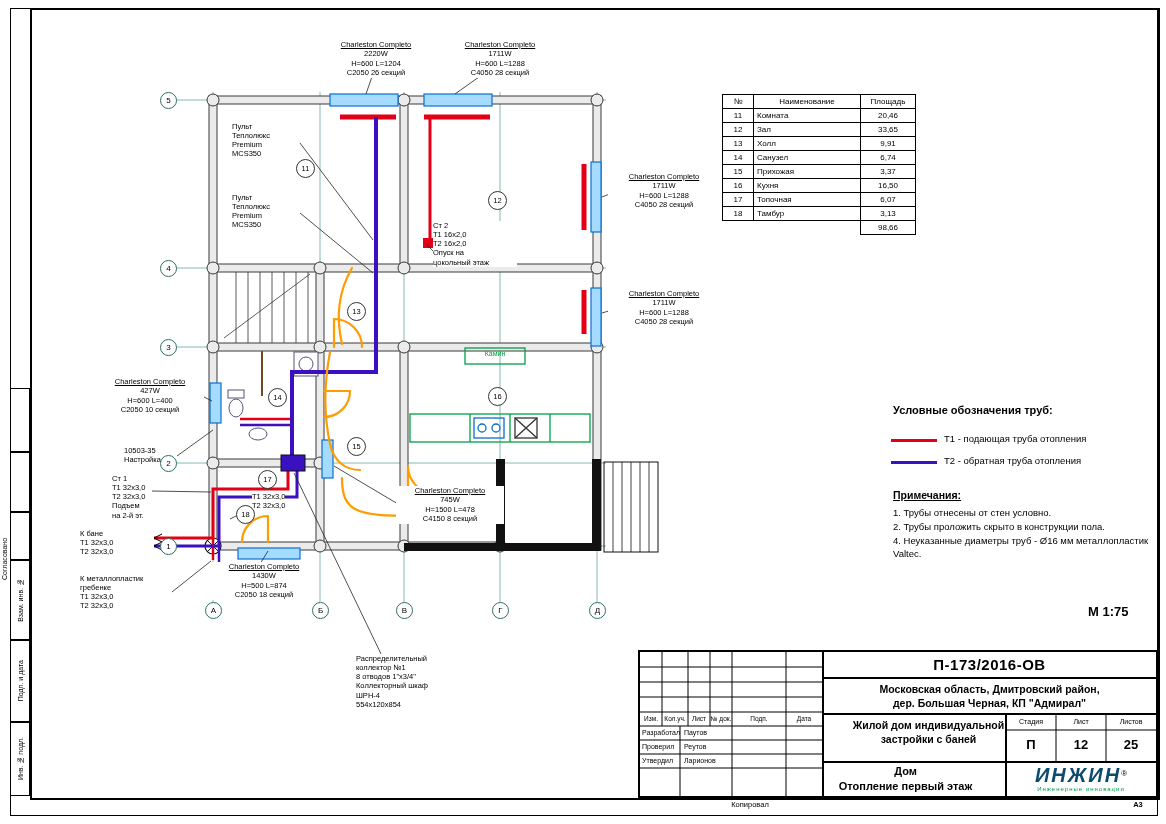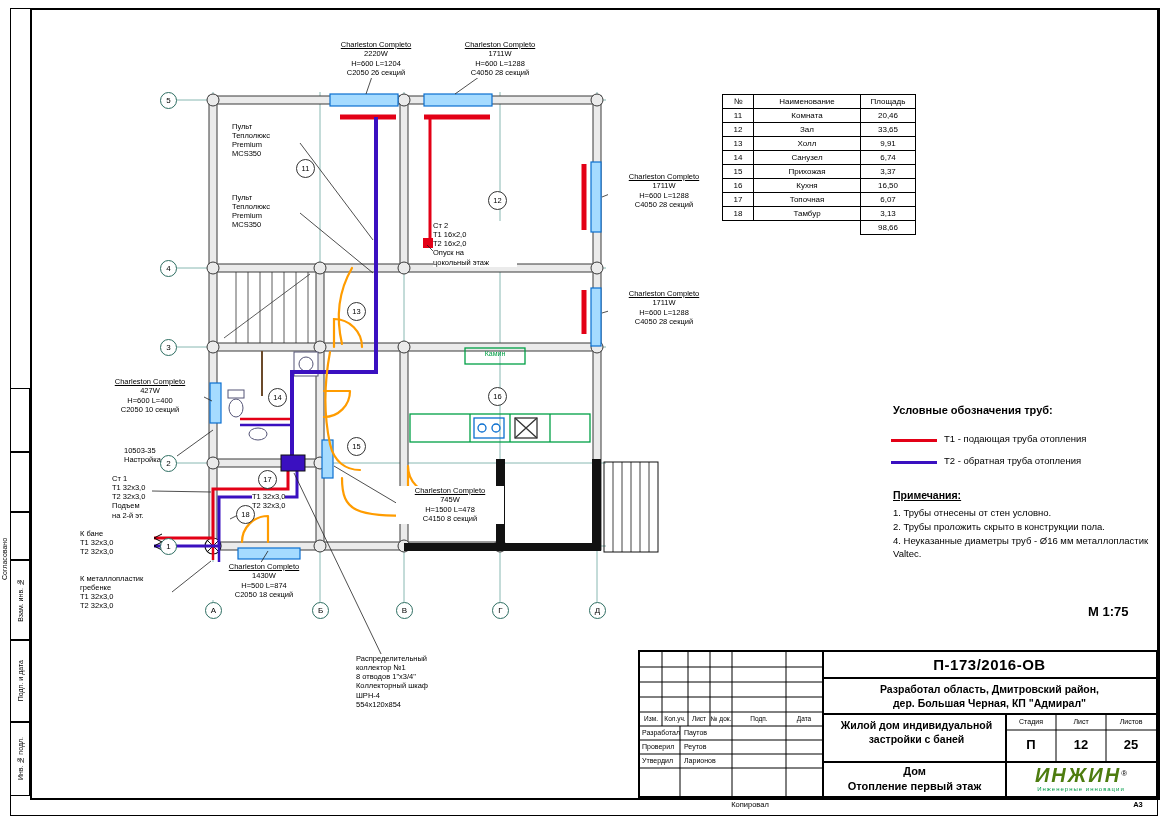--- a/index.html
+++ b/index.html
@@ -13,21 +13,21 @@
   .rad{position:absolute;font-size:7.5px;line-height:1.25;text-align:center;background:#fff;z-index:3;}
   .rad .u{text-decoration:underline;}
   .pre{white-space:pre-line;}
   .axc{position:absolute;width:15px;height:15px;border:1px solid #2e6e62;border-radius:50%;
        background:#fff;font-size:8px;line-height:15px;text-align:center;z-index:4;}
   .rmc{position:absolute;width:17px;height:17px;border:1px solid #333;border-radius:50%;
        background:#fff;font-size:7.5px;line-height:17px;text-align:center;z-index:4;}
   table.rooms{position:absolute;left:722px;top:94px;border-collapse:collapse;z-index:3;}
   table.rooms th,table.rooms td{border:1px solid #000;font-size:8px;font-weight:normal;
        padding:0 3px;height:13px;text-align:center;}
-  table.rooms td.nm{text-align:center;}
+  table.rooms td.nm{text-align:left;}
   table.rooms td.nb{border:none;}
   .legend-title{position:absolute;font-size:11px;font-weight:bold;z-index:3;}
   .legend-swatch{position:absolute;height:3px;width:46px;z-index:3;}
   .legend-label{position:absolute;font-size:9.5px;z-index:3;}
   .notes{position:absolute;left:893px;top:489px;width:256px;font-size:9.5px;line-height:1.3;z-index:3;}
   .notes .t{font-weight:bold;text-decoration:underline;font-size:10.5px;margin-bottom:4px;}
   .notes .n{margin-bottom:2px;}
   .scale{position:absolute;left:1088px;top:604px;font-size:13px;font-weight:bold;z-index:3;}
   .kamin{position:absolute;left:466px;top:350px;width:58px;text-align:center;color:#00a045;
          font-size:7px;z-index:4;}
@@ -36,21 +36,21 @@
       box-sizing:border-box;z-index:5;background:#fff;padding-left:36px;}
   .tb .cell{position:absolute;overflow:hidden;}
   .tb .doc{font-size:15px;font-weight:bold;letter-spacing:.5px;text-align:center;}
   .tb .addr{font-size:10.5px;font-weight:bold;text-align:center;line-height:1.35;}
   .tb .obj{font-size:10.5px;font-weight:bold;text-align:center;line-height:1.35;}
   .tb .shn{font-size:11px;font-weight:bold;text-align:center;line-height:1.35;}
   .tb .sh{font-size:7px;text-align:center;}
   .tb .sv{font-size:13px;font-weight:bold;text-align:center;}
   .tb .hc{font-size:6.5px;text-align:center;line-height:14px;}
   .tb .role{font-size:7px;line-height:14px;padding-left:2px;}
-  .logo-big{font-size:20px;font-weight:800;font-style:italic;color:#4d7c0f;letter-spacing:2px;line-height:22px;}
+  .logo-big{font-size:20px;font-weight:800;font-style:italic;color:#0c4a6e;letter-spacing:2px;line-height:22px;}
   .logo-reg{font-size:8px;color:#000;vertical-align:super;font-style:normal;}
   .logo-sub{font-size:6px;color:#009b48;letter-spacing:1px;line-height:7px;}
   .strip{position:absolute;left:10px;width:20px;border:1px solid #000;box-sizing:border-box;z-index:2;
          display:flex;align-items:center;justify-content:center;}
   .vtext{writing-mode:vertical-rl;transform:rotate(180deg);font-size:7px;white-space:nowrap;}
   .below{position:absolute;font-size:7.5px;z-index:3;}
 </style>
 </head>
 <body>
 
@@ -446,31 +446,31 @@
     <div class="cell hc" style="left:146px;top:60px;width:36px;height:14px;">Дата</div>
 
     <div class="cell role" style="left:0;top:74px;width:40px;height:14px;">Разработал</div>
     <div class="cell role" style="left:42px;top:74px;width:48px;height:14px;">Паутов</div>
     <div class="cell role" style="left:0;top:88px;width:40px;height:14px;">Проверил</div>
     <div class="cell role" style="left:42px;top:88px;width:48px;height:14px;">Реутов</div>
     <div class="cell role" style="left:0;top:102px;width:40px;height:14px;">Утвердил</div>
     <div class="cell role" style="left:42px;top:102px;width:48px;height:14px;">Ларионов</div>
 
     <div class="cell doc" style="left:183px;top:2px;width:333px;height:22px;line-height:22px;">П-173/2016-ОВ</div>
-    <div class="cell addr pre" style="left:186px;top:30px;width:327px;height:30px;">Разработал область, Дмитровский район,
+    <div class="cell addr pre" style="left:186px;top:30px;width:327px;height:30px;">Московская область, Дмитровский район,
 дер. Большая Черная, КП "Адмирал"</div>
-    <div class="cell obj pre" style="left:173px;top:66px;width:207px;height:42px;">Жилой дом индивидуальной
+    <div class="cell obj pre" style="left:185px;top:66px;width:207px;height:42px;">Жилой дом индивидуальной
 застройки с баней</div>
     <div class="cell sh" style="left:366px;top:62px;width:50px;height:16px;line-height:16px;">Стадия</div>
     <div class="cell sh" style="left:416px;top:62px;width:50px;height:16px;line-height:16px;">Лист</div>
     <div class="cell sh" style="left:466px;top:62px;width:50px;height:16px;line-height:16px;">Листов</div>
     <div class="cell sv" style="left:366px;top:78px;width:50px;height:32px;line-height:30px;">П</div>
     <div class="cell sv" style="left:416px;top:78px;width:50px;height:32px;line-height:30px;">12</div>
     <div class="cell sv" style="left:466px;top:78px;width:50px;height:32px;line-height:30px;">25</div>
-    <div class="cell shn pre" style="left:185px;top:112px;width:179px;height:32px;">Дом
+    <div class="cell shn pre" style="left:176px;top:112px;width:179px;height:32px;">Дом
 Отопление первый этаж</div>
     <div class="cell" style="left:368px;top:112px;width:146px;height:32px;text-align:center;">
       <span class="logo-big">ИНЖИН</span><span class="logo-reg">®</span>
       <div class="logo-sub">Инженерные инновации</div>
     </div>
   </div>
 
   <div class="below" style="left:690px;top:800px;width:120px;text-align:center;">Копировал</div>
   <div class="below" style="left:1120px;top:800px;width:36px;text-align:center;font-weight:bold;">А3</div>
 

